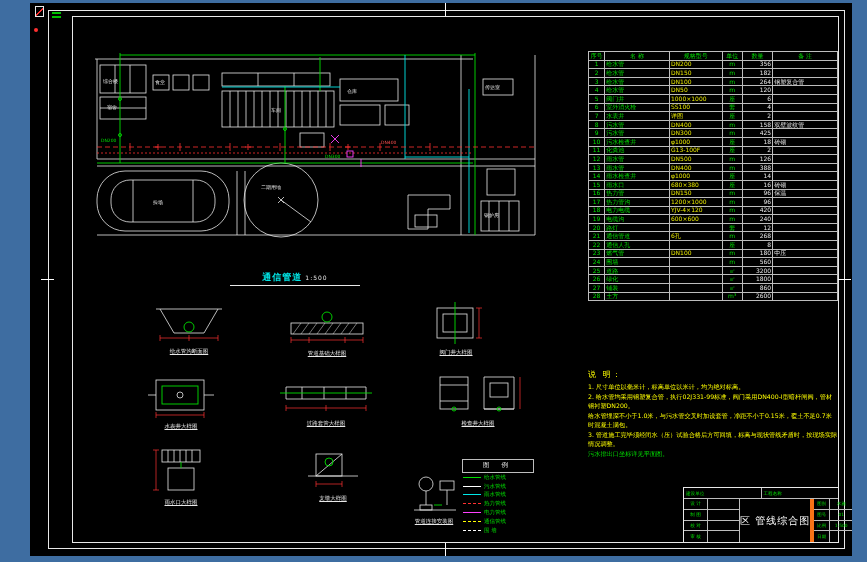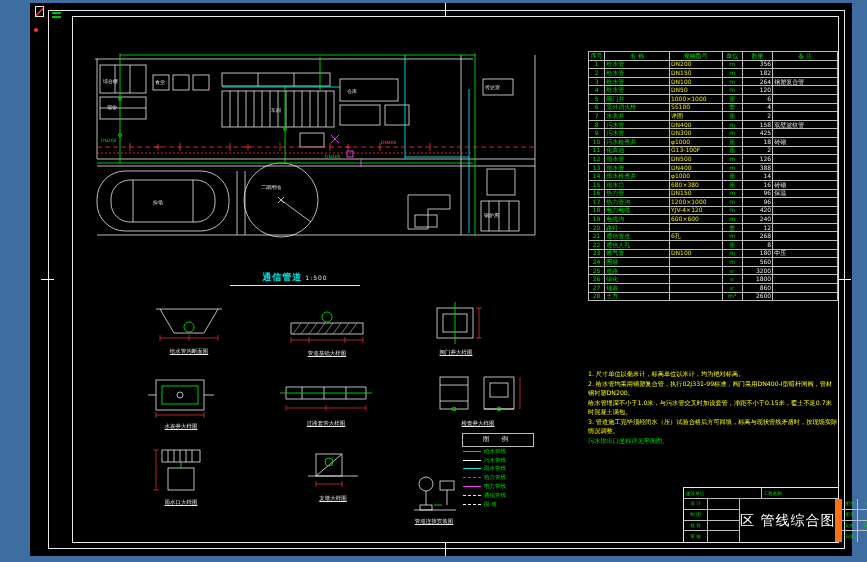--- a/index.html
+++ b/index.html
@@ -38,43 +38,43 @@
   .qtable .c0{text-align:center}
   .qtable .c2{color:#e8e800}
   .qtable .c3{text-align:center}
   .qtable .c4{text-align:right;color:#e8e8e8}
   .qtable .c5{color:#e8e8e8}
   
   .notes{position:absolute;left:558px;top:366px;width:250px}
   .notes-title{color:#ffff00;font-size:8px;letter-spacing:2px;margin-bottom:2px}
   .note-line{font-size:6.2px;line-height:9.5px}
   
-  .legend{position:absolute;left:432px;top:430px;width:72px}
+  .legend{position:absolute;left:432px;top:456px;width:72px}
   .legend-title{border:1px solid #bdbdbd;color:#e8e8e8;font-size:6.5px;text-align:center;
      padding:1px 0 2px;letter-spacing:5px}
   .legend-row{display:flex;align-items:center;height:8.8px;gap:3px;padding-left:1px}
   .swatch{width:18px;height:0;flex:none}
   .legend-label{font-size:5.5px;color:#00e000;white-space:nowrap}
   
   .detail{position:absolute;text-align:center}
   .dcap{color:#e8e8e8;font-size:5.5px;margin-top:1px;white-space:nowrap;
      text-decoration:underline;text-underline-offset:1px}
   
   .tblock{position:absolute;left:653px;top:484px;width:156px;height:56px;border:1.5px solid #e8e8e8;
      display:flex;flex-direction:column;color:#00e000}
   .tb-top{display:flex;height:11px;border-bottom:1px solid #bdbdbd;font-size:4.6px}
   .tb-top .tb-cell{flex:1;display:flex;align-items:center;padding-left:2px;border-right:1px solid #bdbdbd;overflow:hidden}
   .tb-top .tb-cell:last-child{border-right:0}
   .tb-main{flex:1;display:flex}
   .tb-left{width:56px;display:grid;grid-template-columns:24px 32px;grid-auto-rows:1fr;font-size:4.6px}
   .tb-left span,.tb-right span{display:flex;align-items:center;justify-content:center;
      border-right:1px solid #bdbdbd;border-bottom:1px solid #bdbdbd;overflow:hidden;white-space:nowrap}
   .tb-left span:nth-last-child(-n+2),.tb-right span:nth-last-child(-n+2){border-bottom:0}
-  .tb-name{flex:1;display:flex;align-items:center;justify-content:center;color:#fff;font-size:14px;
-     white-space:nowrap;border-right:7px solid #f97316;letter-spacing:1px}
+  .tb-name{flex:1;display:flex;align-items:center;justify-content:center;color:#fff;font-size:10px;
+     white-space:nowrap;border-right:4px solid #f97316;letter-spacing:1px}
   .tb-right{width:38px;display:grid;grid-template-columns:16px 22px;grid-auto-rows:1fr;font-size:4.4px}
   .tb-right span:nth-child(2n){border-right:0}
 </style>
 </head>
 <body>
 
 <div style="position:absolute;inset:0">
   <div class="sheet">
 
     <span class="stray1"></span>
@@ -586,20 +586,21 @@
             <td class="c1">土方</td>
             <td class="c2"></td>
             <td class="c3">m³</td>
             <td class="c4">2600</td>
             <td class="c5"></td>
           </tr>
         </tbody>
     </table>
 
     <div class="notes">
+      <div class="notes-title">说 明：</div>
       <div>
           <div class="note-line" style="color: rgb(255, 255, 0);">1. 尺寸单位以毫米计，标高单位以米计，均为绝对标高。</div>
           <div class="note-line" style="color: rgb(255, 255, 0);">2. 给水管均采用钢塑复合管，执行02J331-99标准，阀门采用DN400-I型暗杆闸阀，管材钢衬塑DN200。</div>
           <div class="note-line" style="color: rgb(255, 255, 0);">   给水管埋深不小于1.0米，与污水管交叉时加设套管，净距不小于0.15米，覆土不足0.7米时混凝土满包。</div>
           <div class="note-line" style="color: rgb(255, 255, 0);">3. 管道施工完毕须经闭水（压）试验合格后方可回填，标高与现状管线矛盾时，按现场实际情况调整。</div>
           <div class="note-line" style="color: rgb(0, 224, 0);">   污水排出口坐标详见平面图。</div>
         </div>
     </div>
 
     <div class="tblock">

